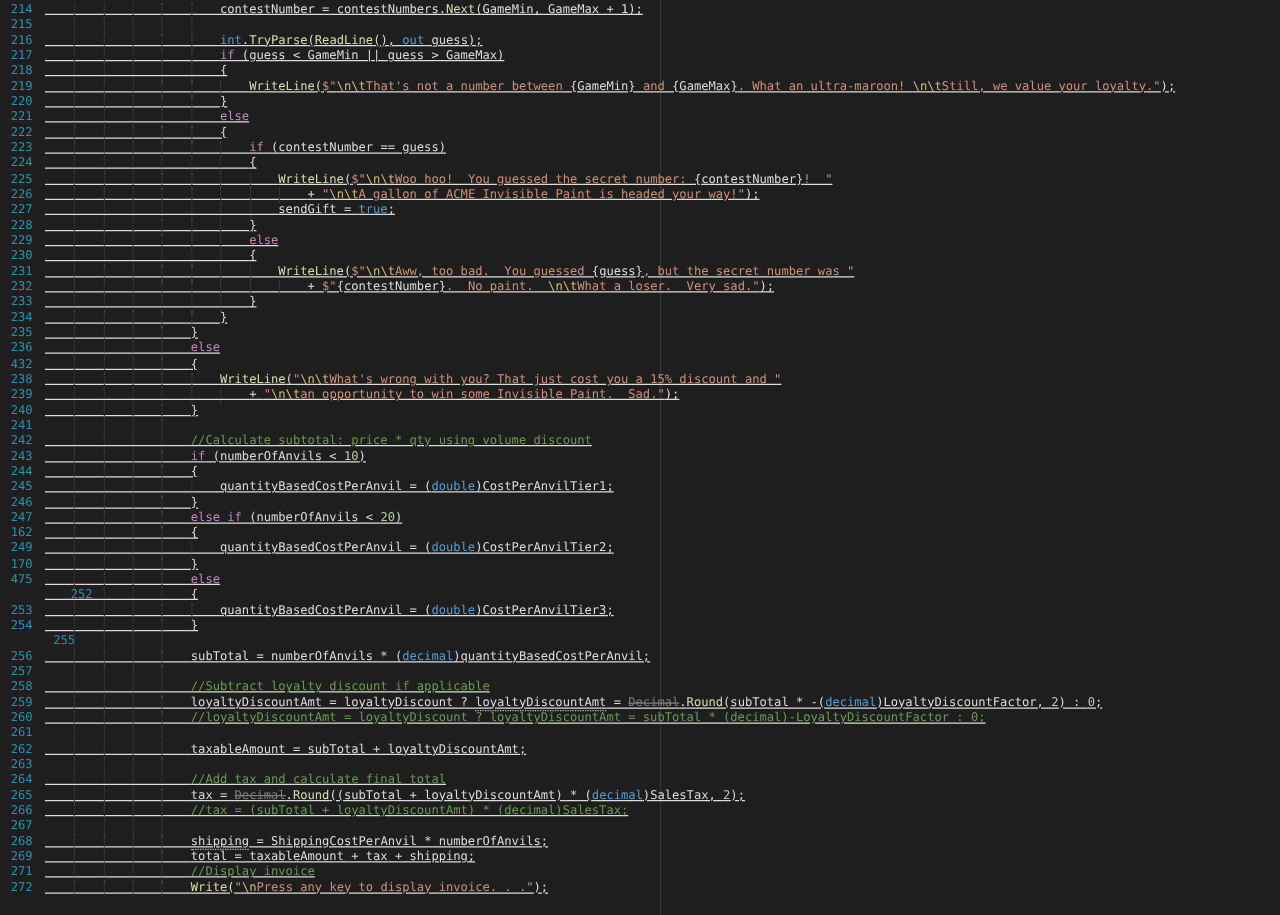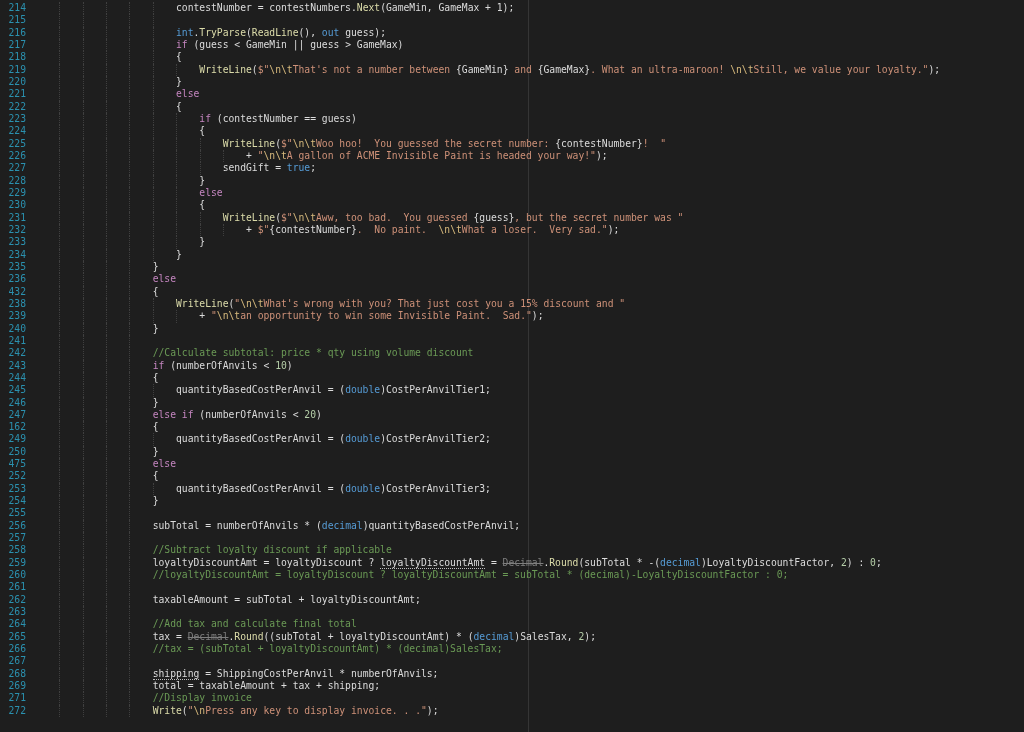--- a/index.html
+++ b/index.html
@@ -4,21 +4,21 @@
 <style>
   html,body { margin:0; padding:0; background:#1e1e1e; }
   body { width:1024px; height:732px; overflow:hidden; }
   .editor {
     position:relative; width:1024px; height:732px;
     font-family:"DejaVu Sans Mono","Liberation Mono",monospace;
     font-size:9.7px; line-height:12.33px;
     padding-top:2px; box-sizing:border-box;
   }
   .ruler { position:absolute; top:0; bottom:0; width:1px; background:#353535; }
-  .line { position:relative; height:12.33px; white-space:pre; padding-left:36px; color:#dcdcdc; }
+  .line { position:relative; height:12.33px; white-space:pre; padding-left:36px; color:#dcdcdc;text-decoration:underline; }
   .ln { position:absolute; left:0; top:0; width:26px; text-align:right; }
   .guide { position:absolute; top:0; height:12.33px; width:0; border-left:1px dotted #3f3f3f; }
   
   .d { color:#dcdcdc; }                     
   .k { color:#569cd6; }                     
   .c { color:#c586c0; }                     
   .m { color:#dcdcaa; }                     
   .s { color:#ce9178; }                     
   .e { color:#d7ba7d; }                     
   .x { color:#6a9955; }                     
@@ -61,26 +61,26 @@
       <div class="line"><span class="ln" style="color: rgb(43, 145, 175);">240</span><span class="guide" style="left: 59.36px;"></span><span class="guide" style="left: 82.72px;"></span><span class="guide" style="left: 106.08px;"></span><span class="guide" style="left: 129.44px;"></span><span><span>                    </span><span class="d">}</span></span></div>
       <div class="line"><span class="ln" style="color: rgb(43, 145, 175);">241</span><span class="guide" style="left: 59.36px;"></span><span class="guide" style="left: 82.72px;"></span><span class="guide" style="left: 106.08px;"></span><span class="guide" style="left: 129.44px;"></span><span><span></span></span></div>
       <div class="line"><span class="ln" style="color: rgb(43, 145, 175);">242</span><span class="guide" style="left: 59.36px;"></span><span class="guide" style="left: 82.72px;"></span><span class="guide" style="left: 106.08px;"></span><span class="guide" style="left: 129.44px;"></span><span><span>                    </span><span class="x">//Calculate subtotal: price * qty using volume discount</span></span></div>
       <div class="line"><span class="ln" style="color: rgb(43, 145, 175);">243</span><span class="guide" style="left: 59.36px;"></span><span class="guide" style="left: 82.72px;"></span><span class="guide" style="left: 106.08px;"></span><span class="guide" style="left: 129.44px;"></span><span><span>                    </span><span class="c">if</span><span class="d"> (numberOfAnvils &lt; </span><span class="n">10</span><span class="d">)</span></span></div>
       <div class="line"><span class="ln" style="color: rgb(43, 145, 175);">244</span><span class="guide" style="left: 59.36px;"></span><span class="guide" style="left: 82.72px;"></span><span class="guide" style="left: 106.08px;"></span><span class="guide" style="left: 129.44px;"></span><span><span>                    </span><span class="d">{</span></span></div>
       <div class="line"><span class="ln" style="color: rgb(43, 145, 175);">245</span><span class="guide" style="left: 59.36px;"></span><span class="guide" style="left: 82.72px;"></span><span class="guide" style="left: 106.08px;"></span><span class="guide" style="left: 129.44px;"></span><span class="guide" style="left: 152.8px;"></span><span><span>                        </span><span class="d">quantityBasedCostPerAnvil = (</span><span class="k">double</span><span class="d">)CostPerAnvilTier1;</span></span></div>
       <div class="line"><span class="ln" style="color: rgb(43, 145, 175);">246</span><span class="guide" style="left: 59.36px;"></span><span class="guide" style="left: 82.72px;"></span><span class="guide" style="left: 106.08px;"></span><span class="guide" style="left: 129.44px;"></span><span><span>                    </span><span class="d">}</span></span></div>
       <div class="line"><span class="ln" style="color: rgb(43, 145, 175);">247</span><span class="guide" style="left: 59.36px;"></span><span class="guide" style="left: 82.72px;"></span><span class="guide" style="left: 106.08px;"></span><span class="guide" style="left: 129.44px;"></span><span><span>                    </span><span class="c">else if</span><span class="d"> (numberOfAnvils &lt; </span><span class="n">20</span><span class="d">)</span></span></div>
       <div class="line"><span class="ln" style="color: rgb(43, 145, 175);">162</span><span class="guide" style="left: 59.36px;"></span><span class="guide" style="left: 82.72px;"></span><span class="guide" style="left: 106.08px;"></span><span class="guide" style="left: 129.44px;"></span><span><span>                    </span><span class="d">{</span></span></div>
       <div class="line"><span class="ln" style="color: rgb(43, 145, 175);">249</span><span class="guide" style="left: 59.36px;"></span><span class="guide" style="left: 82.72px;"></span><span class="guide" style="left: 106.08px;"></span><span class="guide" style="left: 129.44px;"></span><span class="guide" style="left: 152.8px;"></span><span><span>                        </span><span class="d">quantityBasedCostPerAnvil = (</span><span class="k">double</span><span class="d">)CostPerAnvilTier2;</span></span></div>
-      <div class="line"><span class="ln" style="color: rgb(43, 145, 175);">250</span><span class="guide" style="left: 59.36px;"></span><span class="guide" style="left: 82.72px;"></span><span class="guide" style="left: 106.08px;"></span><span class="guide" style="left: 129.44px;"></span><span><span>                    </span><span class="d">}</span></span></div>
+      <div class="line"><span class="ln" style="color: rgb(43, 145, 175);">170</span><span class="guide" style="left: 59.36px;"></span><span class="guide" style="left: 82.72px;"></span><span class="guide" style="left: 106.08px;"></span><span class="guide" style="left: 129.44px;"></span><span><span>                    </span><span class="d">}</span></span></div>
       <div class="line"><span class="ln" style="color: rgb(43, 145, 175);">475</span><span class="guide" style="left: 59.36px;"></span><span class="guide" style="left: 82.72px;"></span><span class="guide" style="left: 106.08px;"></span><span class="guide" style="left: 129.44px;"></span><span><span>                    </span><span class="c">else</span></span></div>
-      <div class="line"><span class="ln" style="color: rgb(43, 145, 175);">252</span><span class="guide" style="left: 59.36px;"></span><span class="guide" style="left: 82.72px;"></span><span class="guide" style="left: 106.08px;"></span><span class="guide" style="left: 129.44px;"></span><span><span>                    </span><span class="d">{</span></span></div>
+      <div class="line"><span class="ln" style="color: rgb(43, 145, 175); padding-left: 48px;">252</span><span class="guide" style="left: 59.36px;"></span><span class="guide" style="left: 82.72px;"></span><span class="guide" style="left: 106.08px;"></span><span class="guide" style="left: 129.44px;"></span><span><span>                    </span><span class="d">{</span></span></div>
       <div class="line"><span class="ln" style="color: rgb(43, 145, 175);">253</span><span class="guide" style="left: 59.36px;"></span><span class="guide" style="left: 82.72px;"></span><span class="guide" style="left: 106.08px;"></span><span class="guide" style="left: 129.44px;"></span><span class="guide" style="left: 152.8px;"></span><span><span>                        </span><span class="d">quantityBasedCostPerAnvil = (</span><span class="k">double</span><span class="d">)CostPerAnvilTier3;</span></span></div>
       <div class="line"><span class="ln" style="color: rgb(43, 145, 175);">254</span><span class="guide" style="left: 59.36px;"></span><span class="guide" style="left: 82.72px;"></span><span class="guide" style="left: 106.08px;"></span><span class="guide" style="left: 129.44px;"></span><span><span>                    </span><span class="d">}</span></span></div>
-      <div class="line"><span class="ln" style="color: rgb(43, 145, 175);">255</span><span class="guide" style="left: 59.36px;"></span><span class="guide" style="left: 82.72px;"></span><span class="guide" style="left: 106.08px;"></span><span class="guide" style="left: 129.44px;"></span><span><span></span></span></div>
+      <div class="line"><span class="ln" style="color: rgb(43, 145, 175); padding-left: 34px;">255</span><span class="guide" style="left: 59.36px;"></span><span class="guide" style="left: 82.72px;"></span><span class="guide" style="left: 106.08px;"></span><span class="guide" style="left: 129.44px;"></span><span><span></span></span></div>
       <div class="line"><span class="ln" style="color: rgb(43, 145, 175);">256</span><span class="guide" style="left: 59.36px;"></span><span class="guide" style="left: 82.72px;"></span><span class="guide" style="left: 106.08px;"></span><span class="guide" style="left: 129.44px;"></span><span><span>                    </span><span class="d">subTotal = numberOfAnvils * (</span><span class="k">decimal</span><span class="d">)quantityBasedCostPerAnvil;</span></span></div>
       <div class="line"><span class="ln" style="color: rgb(43, 145, 175);">257</span><span class="guide" style="left: 59.36px;"></span><span class="guide" style="left: 82.72px;"></span><span class="guide" style="left: 106.08px;"></span><span class="guide" style="left: 129.44px;"></span><span><span></span></span></div>
       <div class="line"><span class="ln" style="color: rgb(43, 145, 175);">258</span><span class="guide" style="left: 59.36px;"></span><span class="guide" style="left: 82.72px;"></span><span class="guide" style="left: 106.08px;"></span><span class="guide" style="left: 129.44px;"></span><span><span>                    </span><span class="x">//Subtract loyalty discount if applicable</span></span></div>
       <div class="line"><span class="ln" style="color: rgb(43, 145, 175);">259</span><span class="guide" style="left: 59.36px;"></span><span class="guide" style="left: 82.72px;"></span><span class="guide" style="left: 106.08px;"></span><span class="guide" style="left: 129.44px;"></span><span><span>                    </span><span class="d">loyaltyDiscountAmt = loyaltyDiscount ? </span><span class="u">loyaltyDiscountAmt</span><span class="d"> = </span><span class="f">Decimal</span><span class="d">.</span><span class="m">Round</span><span class="d">(subTotal * -(</span><span class="k">decimal</span><span class="d">)LoyaltyDiscountFactor, </span><span class="n">2</span><span class="d">) : </span><span class="n">0</span><span class="d">;</span></span></div>
       <div class="line"><span class="ln" style="color: rgb(43, 145, 175);">260</span><span class="guide" style="left: 59.36px;"></span><span class="guide" style="left: 82.72px;"></span><span class="guide" style="left: 106.08px;"></span><span class="guide" style="left: 129.44px;"></span><span><span>                    </span><span class="x">//loyaltyDiscountAmt = loyaltyDiscount ? loyaltyDiscountAmt = subTotal * (decimal)-LoyaltyDiscountFactor : 0;</span></span></div>
       <div class="line"><span class="ln" style="color: rgb(43, 145, 175);">261</span><span class="guide" style="left: 59.36px;"></span><span class="guide" style="left: 82.72px;"></span><span class="guide" style="left: 106.08px;"></span><span class="guide" style="left: 129.44px;"></span><span><span></span></span></div>
       <div class="line"><span class="ln" style="color: rgb(43, 145, 175);">262</span><span class="guide" style="left: 59.36px;"></span><span class="guide" style="left: 82.72px;"></span><span class="guide" style="left: 106.08px;"></span><span class="guide" style="left: 129.44px;"></span><span><span>                    </span><span class="d">taxableAmount = subTotal + loyaltyDiscountAmt;</span></span></div>
       <div class="line"><span class="ln" style="color: rgb(43, 145, 175);">263</span><span class="guide" style="left: 59.36px;"></span><span class="guide" style="left: 82.72px;"></span><span class="guide" style="left: 106.08px;"></span><span class="guide" style="left: 129.44px;"></span><span><span></span></span></div>
       <div class="line"><span class="ln" style="color: rgb(43, 145, 175);">264</span><span class="guide" style="left: 59.36px;"></span><span class="guide" style="left: 82.72px;"></span><span class="guide" style="left: 106.08px;"></span><span class="guide" style="left: 129.44px;"></span><span><span>                    </span><span class="x">//Add tax and calculate final total</span></span></div>
       <div class="line"><span class="ln" style="color: rgb(43, 145, 175);">265</span><span class="guide" style="left: 59.36px;"></span><span class="guide" style="left: 82.72px;"></span><span class="guide" style="left: 106.08px;"></span><span class="guide" style="left: 129.44px;"></span><span><span>                    </span><span class="d">tax = </span><span class="f">Decimal</span><span class="d">.</span><span class="m">Round</span><span class="d">((subTotal + loyaltyDiscountAmt) * (</span><span class="k">decimal</span><span class="d">)SalesTax, </span><span class="n">2</span><span class="d">);</span></span></div>

